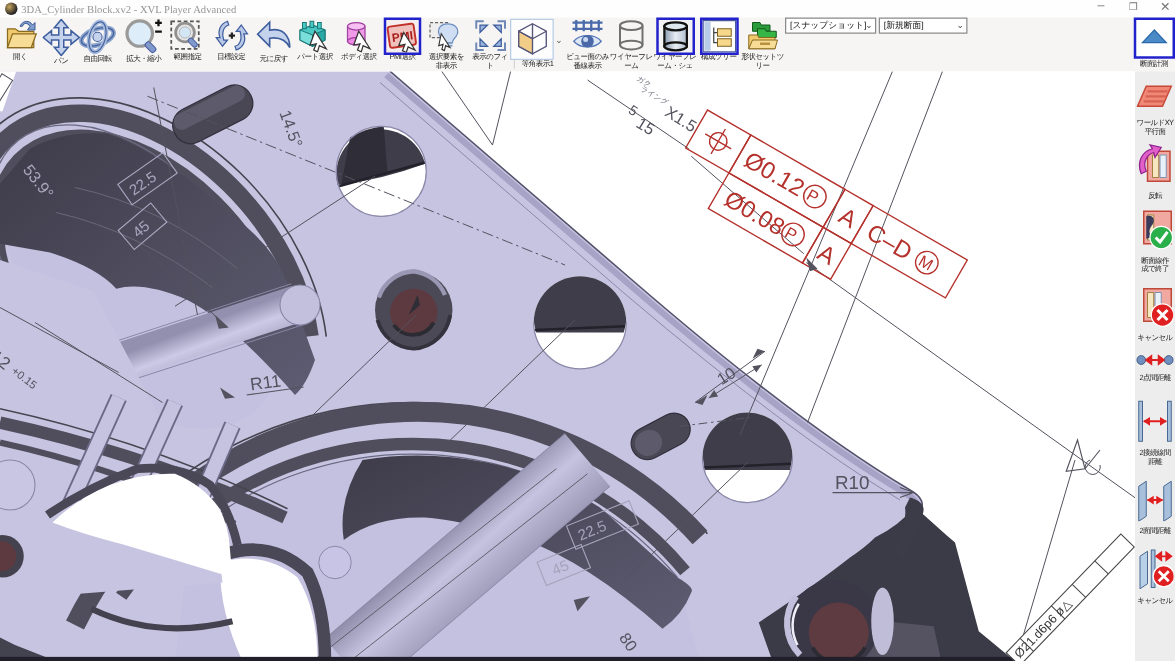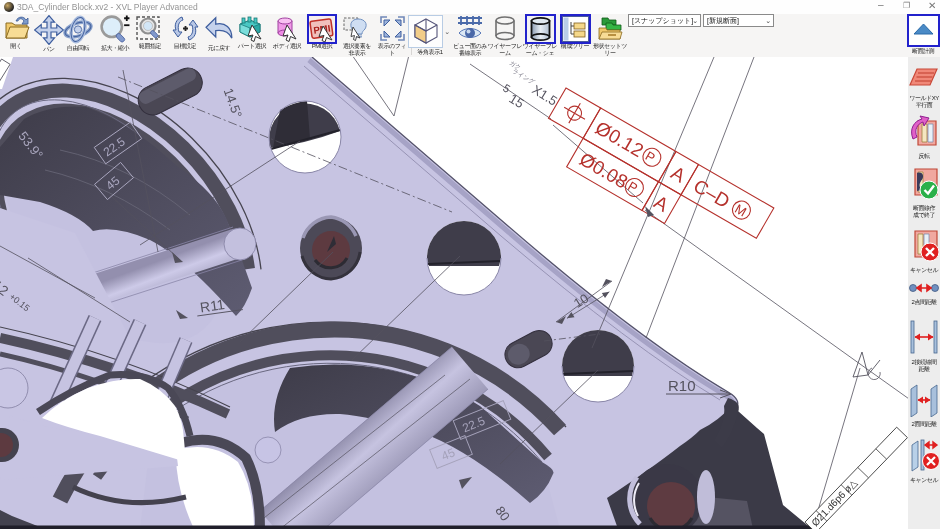--- a/index.html
+++ b/index.html
@@ -1,21 +1,21 @@
 <!DOCTYPE html>
 <html><head>
 <meta charset="utf-8">
 <style>
   html,body{margin:0;padding:0;}
   body{width:940px;height:529px;overflow:hidden;position:relative;
        font-family:"Liberation Sans",sans-serif;background:#fff;}
   .titlebar{position:absolute;left:0;top:0;width:940px;height:14px;background:#fefefe;}
   .title-ico{position:absolute;left:4px;top:2px;width:10px;height:10px;border-radius:50%;
        background:radial-gradient(circle at 35% 35%,#c8a560,#222 70%);}
-  .title-txt{position:absolute;left:17px;top:2px;font-size:8.5px;color:#949494;}
+  .title-txt{position:absolute;left:17px;top:2px;font-size:8.5px;color:#949494;font-family:Liberation Serif, serif;}
   .winbtn{position:absolute;top:0px;font-size:10px;color:#777;}
   .toolbar{position:absolute;left:0;top:14px;width:940px;height:43px;background:#f6f5f4;z-index:5;}
   .tb{position:absolute;top:1px;text-align:center;}
   .tb .ic{display:block;margin:0 auto;}
   .tb .lb{white-space:pre-line;font-size:6px;color:#1a1a1a;line-height:6.5px;margin-top:1px;letter-spacing:-0.4px;}
   .sel{outline:2px solid #2222cc;outline-offset:0px;}
   .combo{position:absolute;top:14px;z-index:6;height:11px;background:#fff;border:1px solid #8a8a8a;
       font-size:7px;color:#111;line-height:11px;padding-left:3px;white-space:nowrap;overflow:hidden;}
   .combo .car{position:absolute;right:2px;top:0;color:#444;font-size:7px;}
   .sidebar{position:absolute;left:908px;top:57px;width:32px;height:472px;background:#ededed;}

